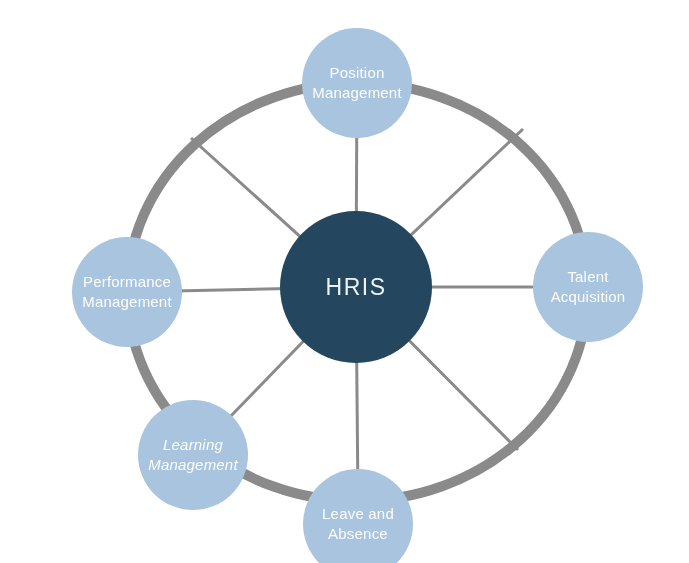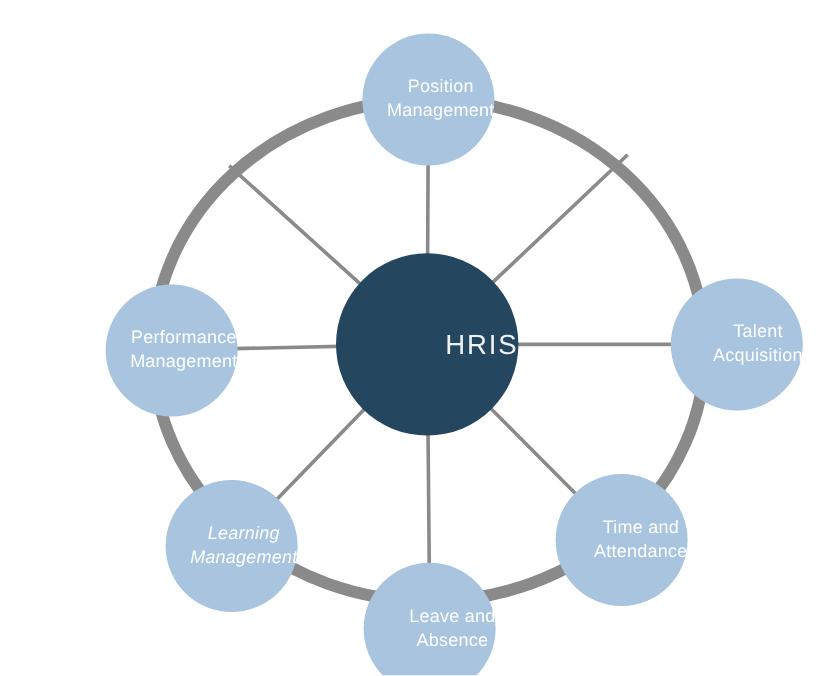--- a/index.html
+++ b/index.html
@@ -29,21 +29,21 @@
   }
   .links-svg .spoke {
     stroke: var(--line-color, #8a8a8a);
     stroke-width: 3;
   }
   .node {
     position: absolute;
     border-radius: 50%;
     display: flex;
     align-items: center;
-    justify-content: flex-end;
+    justify-content: center;
     text-align: center;
   }
   .satellite {
     width: 110px;
     height: 110px;
     background: var(--node-color, #a8c4de);
   }
   .satellite .label {
     color: var(--node-text-color, #fdfeff);
     font-size: 15px;
@@ -85,39 +85,35 @@
   <div class="node hub" style="left:280px; top:211px;">
     <span class="label">HRIS</span>
   </div>
 
   <div class="node satellite" style="left:302px; top:28px;">
     <span class="label">Position
 Management</span>
   </div>
 
 
-  <div class="node satellite" style="left:559px; top:232px;">
+  <div class="node satellite" style="left:533px; top:232px;">
     <span class="label">Talent
 Acquisition</span>
   </div>
 
-  <div class="node satellite" style="left:463px; top:395px;">
-    <span class="label">Time and
-Attendance</span>
-  </div>
 
   <div class="node satellite" style="left:303px; top:469px;">
     <span class="label">Leave and
 Absence</span>
   </div>
 
   <div class="node satellite" style="left:138px; top:400px;font-style:italic;">
     <span class="label">Learning
 Management</span>
   </div>
 
-  <div class="node satellite" style="left:88px; top:237px;">
+  <div class="node satellite" style="left:72px; top:237px;">
     <span class="label">Performance
 Management</span>
   </div>
 
 
 </div>
 
 </body></html>

